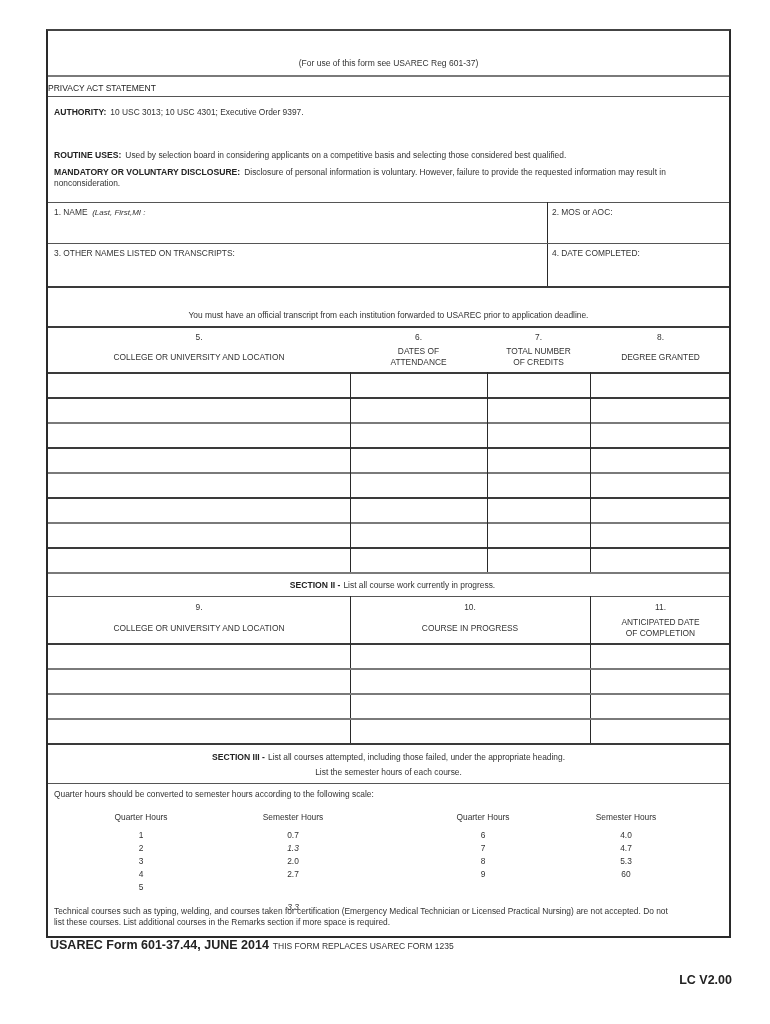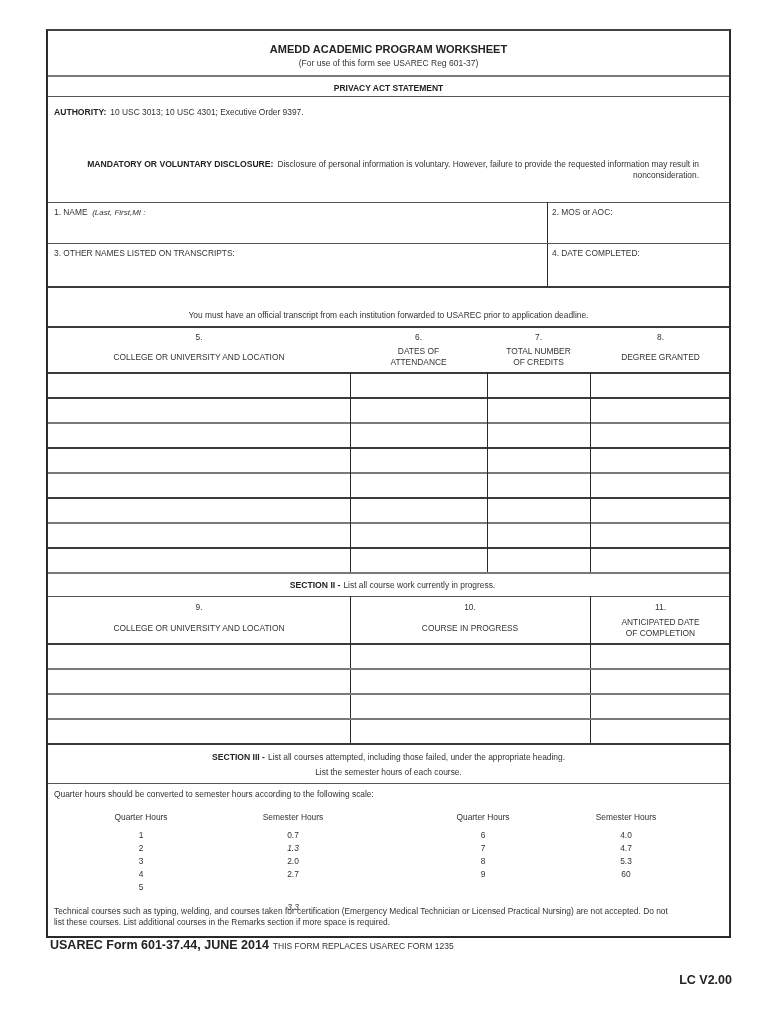--- a/index.html
+++ b/index.html
@@ -7,21 +7,21 @@
   body { font-family: "Liberation Sans", sans-serif; color: #222; position: relative; overflow: hidden; }
 
   .form { position: absolute; left: 46px; top: 29px; width: 685px; height: 909px; border: 2px solid #2a2a2a; border-top-color: #444; }
   .hline { position: absolute; left: 0; right: 0; height: 0; border-top: 2px solid #3a3a3a; }
   .hline.thin { border-top: 1px solid #555; }
   .hline.gray { border-top: 2px solid #7a7a7a; }
   .vline { position: absolute; width: 0; border-left: 1px solid #2a2a2a; }
 
   .title { position: absolute; left: 0; right: 0; top: 12px; text-align: center; font-weight: bold; font-size: 11px; color: #222; }
   .subtitle { position: absolute; left: 0; right: 0; top: 27px; text-align: center; font-size: 8.5px; color: #333; }
-  .privacy-title { position: absolute; left: 0; right: 0; top: 52px; text-align: center; font-weight: bold; font-size: 8.5px; color: #222; }
+  .privacy-title { position: absolute; left: 0; right: 0; top: 52px; text-align: left; font-weight: normal; font-size: 8.5px; color: #222; }
 
   .pa-line { position: absolute; left: 6px; right: 30px; font-size: 8.4px; color: #333; line-height: 11px; }
   .pa-label { font-weight: bold; font-size: 8.6px; color: #222; margin-right: 4px; }
 
   .field-label { position: absolute; font-size: 8.4px; color: #333; }
   .field-label i { font-size: 8px; }
 
   .center-text { position: absolute; left: 0; right: 0; text-align: center; font-size: 8.4px; color: #333; }
   .section-label { font-weight: bold; font-size: 8.6px; color: #222; margin-right: 3px; }
 
@@ -33,30 +33,32 @@
 
   .footer-left { position: absolute; left: 50px; top: 938px; font-weight: bold; font-size: 12.5px; color: #222; white-space: nowrap; }
   .footer-left .replaces { font-weight: normal; font-size: 8.5px; color: #333; margin-left: 4px; }
   .footer-right { position: absolute; right: 38px; top: 937px; font-weight: bold; font-size: 12.5px; color: #222; margin-top: 36px; }
 </style>
 </head>
 <body>
 
 <div class="form">
 
-  <div class="title">AMEDD ACADEMIC PROGRAM WORKSHEET</div>
   <div class="subtitle">(For use of this form see USAREC Reg 601-37)</div>
   <div class="hline gray" style="top:44px;"></div>
   <div class="privacy-title">PRIVACY ACT STATEMENT</div>
   <div class="hline thin" style="top:65px;"></div>
 
   <div class="pa-line" style="top:76px;">
     <span class="pa-label">AUTHORITY:</span><span>10 USC 3013; 10 USC 4301; Executive Order 9397.</span>
   </div>
-  <div class="pa-line" style="top:128px;text-align:right;">
+  <div class="pa-line" style="top:119px;">
+    <span class="pa-label">ROUTINE USES:</span><span>Used by selection board in considering applicants on a competitive basis and selecting those considered best qualified.</span>
+  </div>
+  <div class="pa-line" style="top:136px;">
     <span class="pa-label">MANDATORY OR VOLUNTARY DISCLOSURE:</span><span>Disclosure of personal information is voluntary. However, failure to provide the requested information may result in nonconsideration.</span>
   </div>
 
   <div class="hline thin" style="top:171px;"></div>
   <div class="vline" style="left:499px; top:171px; height:84px;"></div>
 
   <div class="field-label" style="left:6px; top:176px;">
     <span>1. NAME</span>&nbsp;&nbsp;<i>(Last, First,MI :</i>
   </div>
   <input class="input-cell" style="left: 2px; top: 188px; width: 494px; height: 24px;" value="">

